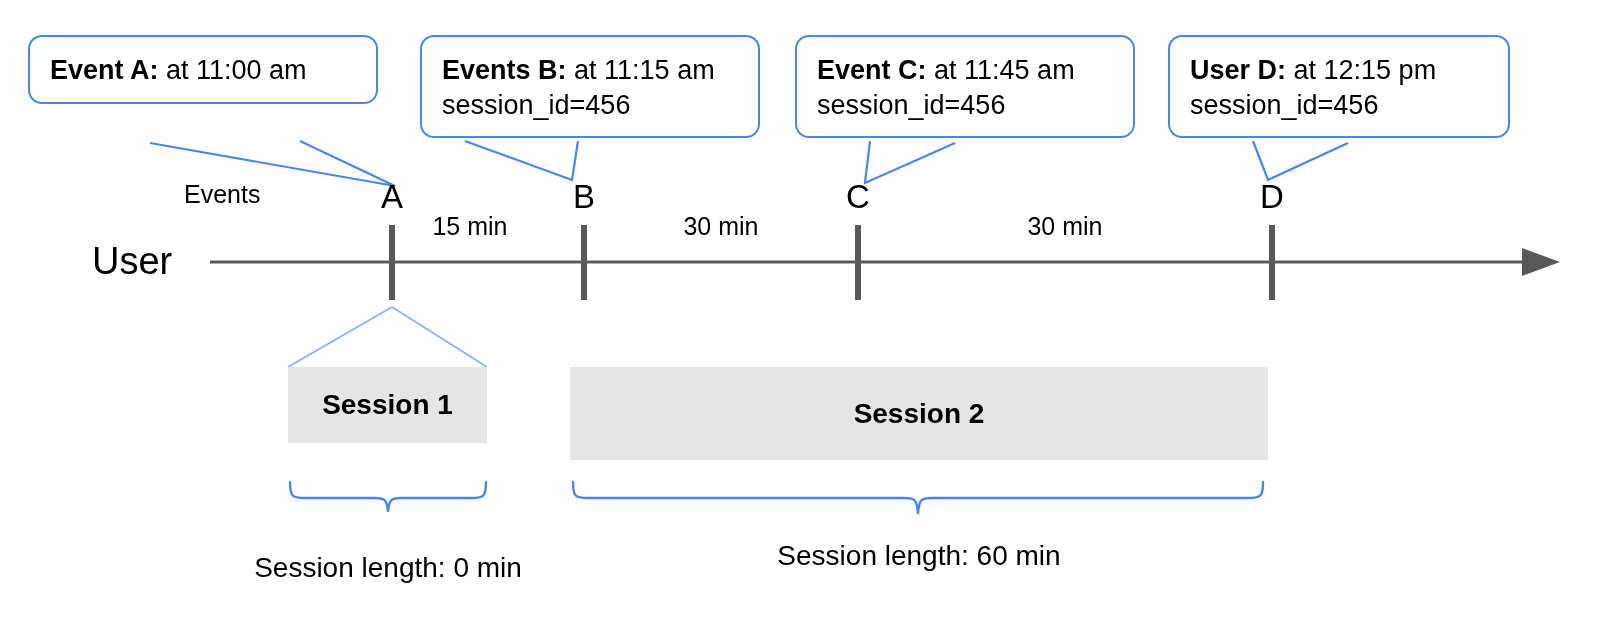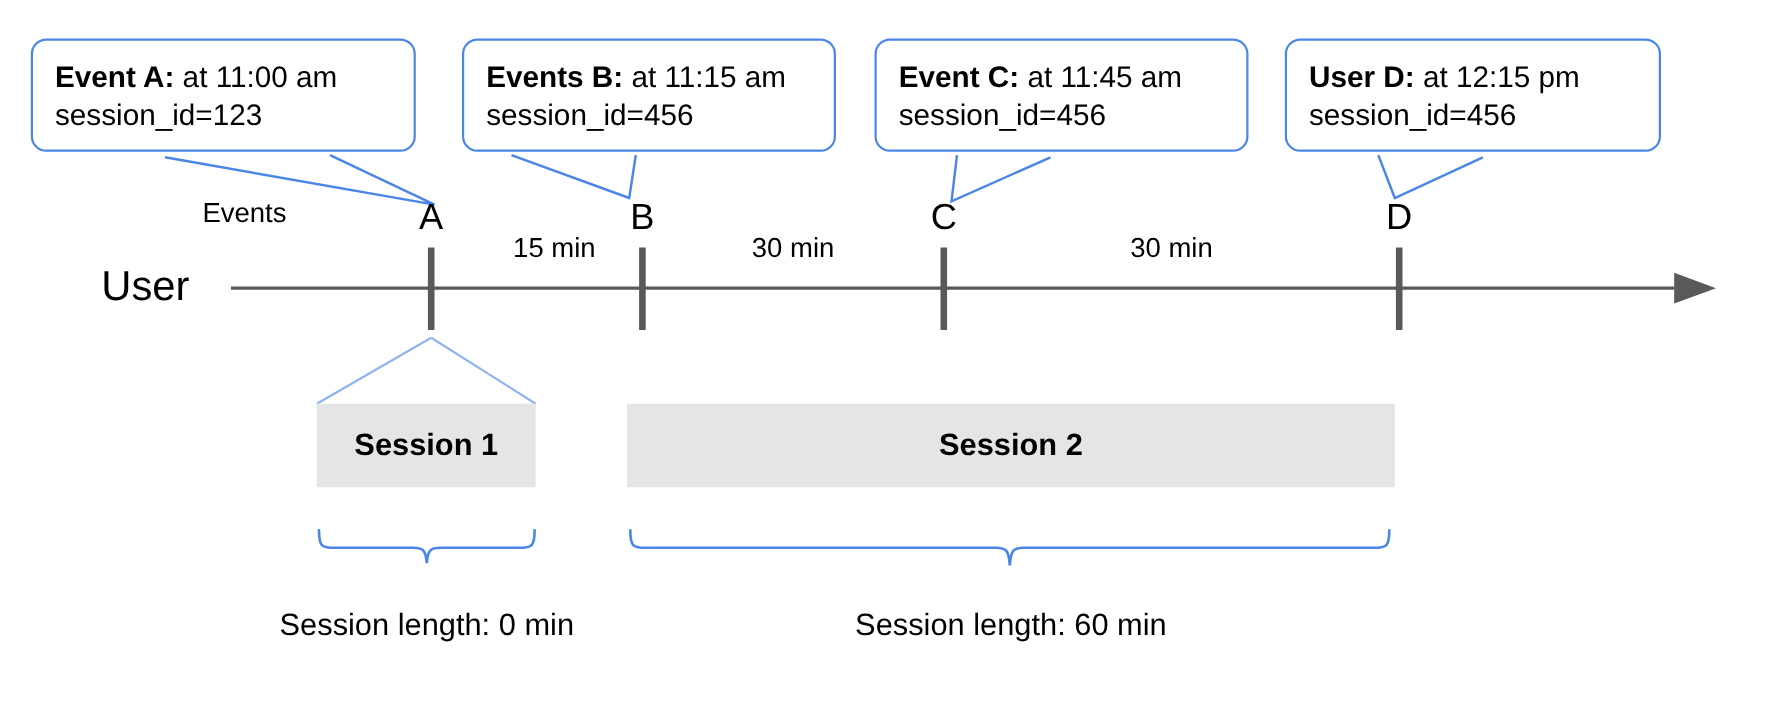--- a/index.html
+++ b/index.html
@@ -141,21 +141,20 @@
                L 905 498
                C 915 498, 917 500, 918 514
                C 919 500, 921 498, 931 498
                L 1249 498
                C 1261 498, 1263 496, 1263 482"></path>
     </g>
   </svg>
 
   <div class="callout" style="left:28px; top:35px; width:350px;">
     <span class="line1"><b>Event A:</b><span> at 11:00 am</span></span>
-    <span class="line2">session_id=123</span>
   </div>
 
   <div class="callout" style="left:420px; top:35px; width:340px;">
     <span class="line1"><b>Events B:</b><span> at 11:15 am</span></span>
     <span class="line2">session_id=456</span>
   </div>
 
   <div class="callout" style="left:795px; top:35px; width:340px;">
     <span class="line1"><b>Event C:</b><span> at 11:45 am</span></span>
     <span class="line2">session_id=456</span>
@@ -167,27 +166,27 @@
   </div>
 
   <div class="axis-label label-events" style="left:172px; top:180px;">Events</div>
   <div class="axis-label label-user" style="left:92px; top:240px;">User</div>
 
   <div class="tick-letter" style="left:372px; top:178px; width:40px;">A</div>
   <div class="tick-letter" style="left:564px; top:178px; width:40px;">B</div>
   <div class="tick-letter" style="left:838px; top:178px; width:40px;">C</div>
   <div class="tick-letter" style="left:1252px; top:178px; width:40px;">D</div>
 
-  <div class="gap-label" style="left:434px; top:212px; width:140px;">15 min</div>
+  <div class="gap-label" style="left:400px; top:212px; width:140px;">15 min</div>
   <div class="gap-label" style="left:651px; top:212px; width:140px;">30 min</div>
   <div class="gap-label" style="left:995px; top:212px; width:140px;">30 min</div>
 
   <div class="session-box" style="left:288px; top:367px; width:199px; height:76px;">
     <span>Session 1</span>
   </div>
-  <div class="session-box" style="left:570px; top:367px; width:698px; height:76px;">
+  <div class="session-box" style="left:570px; top:367px; width:698px; height:93px;">
     <span>Session 2</span>
   </div>
 
   <div class="session-length-label" style="left:208px; top:552px; width:360px;">Session length: 0 min</div>
-  <div class="session-length-label" style="left:728px; top:552px; width:382px;text-align:center;">Session length: 60 min</div>
+  <div class="session-length-label" style="left:728px; top:540px; width:382px;text-align:center;">Session length: 60 min</div>
 
 </div>
 
 </body></html>

